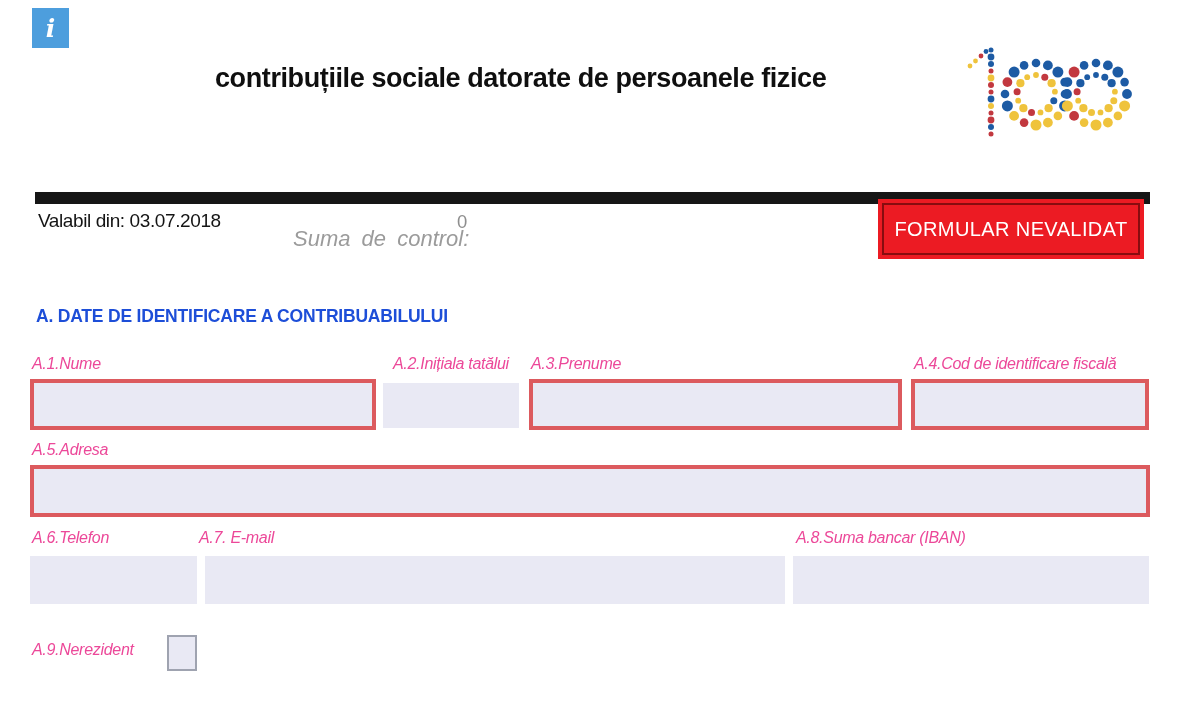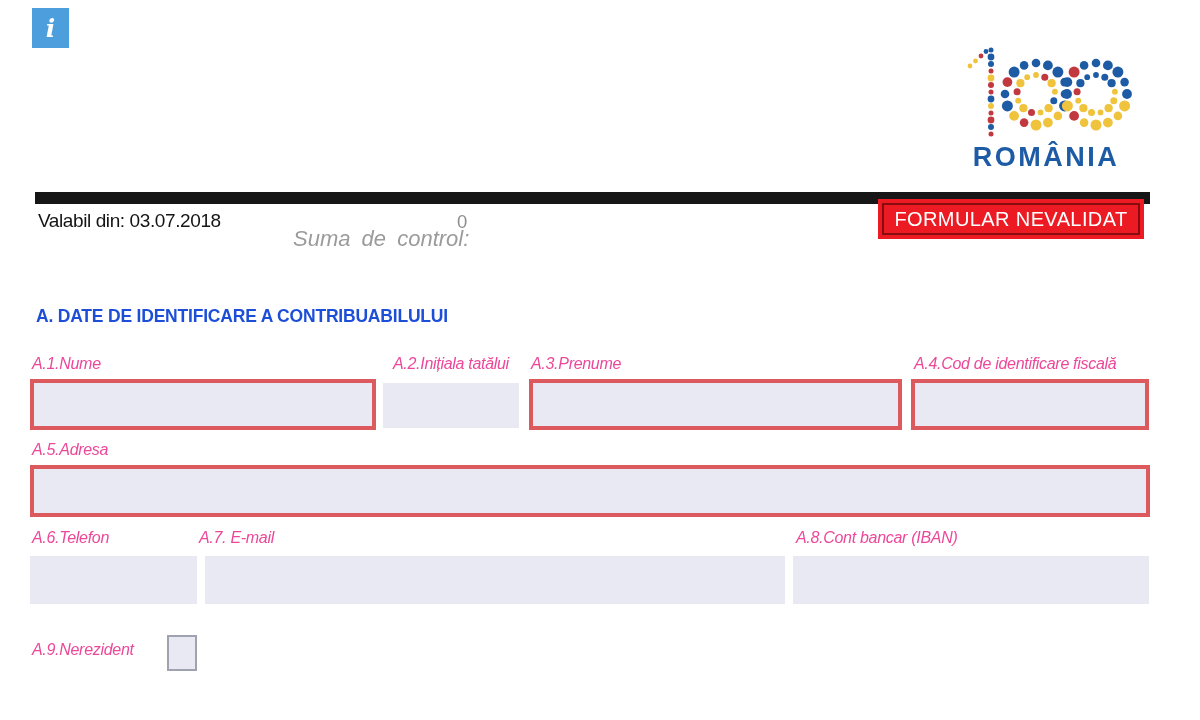--- a/index.html
+++ b/index.html
@@ -17,21 +17,21 @@
   .title{left:215px;top:59px;width:690px;font-weight:bold;font-size:27px;
     line-height:39px;color:#0f0f0f;letter-spacing:-0.4px}
 
   .logo{left:960px;top:44px;width:172px;text-align:center}
   .logo svg{display:block}
   .logo-text{font-size:27px;font-weight:bold;color:var(--logo-blue);
     letter-spacing:2.5px;margin-top:3px;line-height:28px}
 
   .bar{left:35px;top:192px;width:1115px;height:12px;background:var(--bar-black)}
 
-  .nv-btn{left:878px;top:199px;width:266px;height:40px;background:var(--button-red);
+  .nv-btn{left:878px;top:199px;width:266px;height:60px;background:var(--button-red);
     color:#fff;display:flex;align-items:center;justify-content:center;
     font-size:20px;letter-spacing:0.4px;cursor:pointer}
   .nv-btn::after{content:"";position:absolute;inset:4px;
     border:2px solid rgba(55,0,0,0.55);pointer-events:none}
 
   .valid-from{left:38px;top:210px;font-size:19px;font-weight:normal;color:#141414;letter-spacing:-0.4px}
   .sum-label{left:293px;top:226px;font-size:22px;font-style:italic;
     color:var(--muted-text);word-spacing:5px}
   .sum-value{left:457px;top:211px;font-size:18.5px;color:#8e8e8e}
 
@@ -47,20 +47,21 @@
     background:var(--field-fill);border:2px solid #9fa3b0;cursor:pointer}
 </style>
 </head>
 <body>
 
 <div class="abs info-btn">
   <span>i</span>
 </div>
 
 <div class="abs title">
+  <div>contribuțiile sociale datorate de persoanele fizice</div>
 </div>
 
 <div class="abs logo">
   <svg width="172" height="96" viewBox="0 0 172 96" xmlns="http://www.w3.org/2000/svg">
       <circle cx="10.0" cy="22.0" r="2.4" fill="#EFC33C"></circle>
       <circle cx="15.5" cy="17.0" r="2.4" fill="#EFC33C"></circle>
       <circle cx="21.0" cy="12.0" r="2.4" fill="#C2383F"></circle>
       <circle cx="26.0" cy="7.5" r="2.4" fill="#1D5BA4"></circle>
       <circle cx="31.0" cy="6.0" r="2.5" fill="#1D5BA4"></circle>
       <circle cx="31.0" cy="13.0" r="3.4" fill="#1D5BA4"></circle>
@@ -127,21 +128,20 @@
       <circle cx="153.8" cy="56.7" r="3.5" fill="#EFC33C"></circle>
       <circle cx="148.6" cy="64.2" r="4.1" fill="#EFC33C"></circle>
       <circle cx="140.5" cy="68.4" r="2.9" fill="#EFC33C"></circle>
       <circle cx="131.5" cy="68.4" r="3.5" fill="#EFC33C"></circle>
       <circle cx="123.4" cy="64.2" r="4.1" fill="#EFC33C"></circle>
       <circle cx="118.2" cy="56.7" r="2.9" fill="#EFC33C"></circle>
       <circle cx="117.1" cy="47.7" r="3.5" fill="#C2383F"></circle>
       <circle cx="120.4" cy="39.2" r="4.1" fill="#1D5BA4"></circle>
       <circle cx="127.2" cy="33.2" r="2.9" fill="#1D5BA4"></circle>
     </svg>
-  <div class="logo-text">ROMÂNIA</div>
 </div>
 
 <div class="abs bar"></div>
 
 <div class="abs nv-btn">FORMULAR NEVALIDAT</div>
 
 <div class="abs valid-from">Valabil din: 03.07.2018</div>
 <div class="abs sum-label">Suma de control:</div>
 <div class="abs sum-value">0</div>
 
@@ -155,20 +155,20 @@
 <input type="text" class="abs fld req" style="left: 30px; top: 379px; width: 346px; height: 51px;" value="">
 <input type="text" class="abs fld" style="left: 383px; top: 383px; width: 136px; height: 45px;" value="">
 <input type="text" class="abs fld req" style="left: 529px; top: 379px; width: 373px; height: 51px;" value="">
 <input type="text" class="abs fld req" style="left: 911px; top: 379px; width: 238px; height: 51px;" value="">
 
 <div class="abs flabel" style="left:32px;top:441px">A.5.Adresa</div>
 <input type="text" class="abs fld req" style="left: 30px; top: 465px; width: 1120px; height: 52px;" value="">
 
 <div class="abs flabel" style="left:32px;top:529px">A.6.Telefon</div>
 <div class="abs flabel" style="left:199px;top:529px">A.7. E-mail</div>
-<div class="abs flabel" style="left:796px;top:529px">A.8.Cont bancar (IBAN)</div>
+<div class="abs flabel" style="left:796px;top:529px">A.8.Suma bancar (IBAN)</div>
 
 <input type="text" class="abs fld" style="left: 30px; top: 556px; width: 167px; height: 48px;" value="">
 <input type="text" class="abs fld" style="left: 205px; top: 556px; width: 580px; height: 48px;" value="">
 <input type="text" class="abs fld" style="left: 793px; top: 556px; width: 356px; height: 48px;" value="">
 
 <div class="abs flabel" style="left:32px;top:641px">A.9.Nerezident</div>
 <div class="abs chk"></div>
 
 </body></html>

